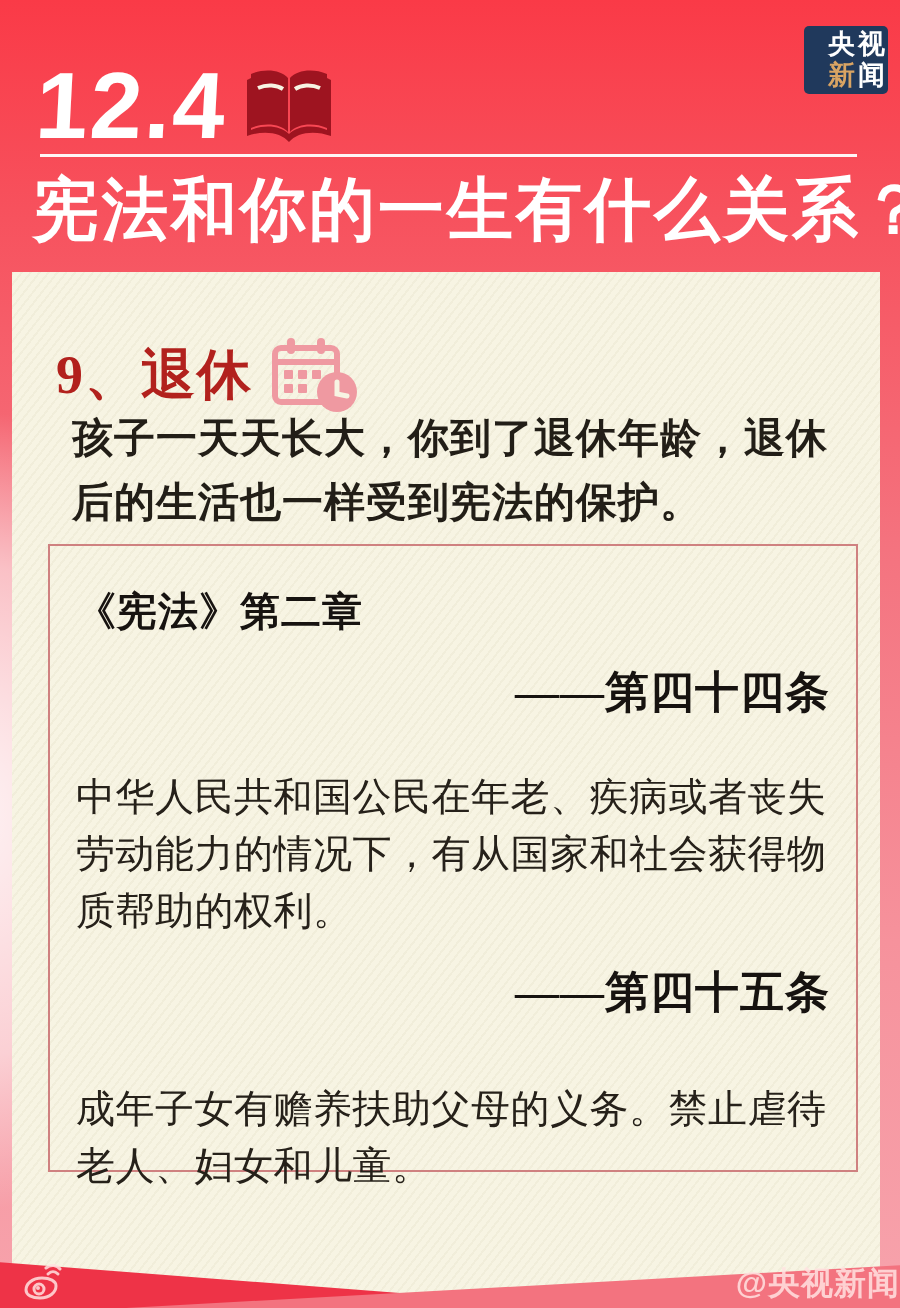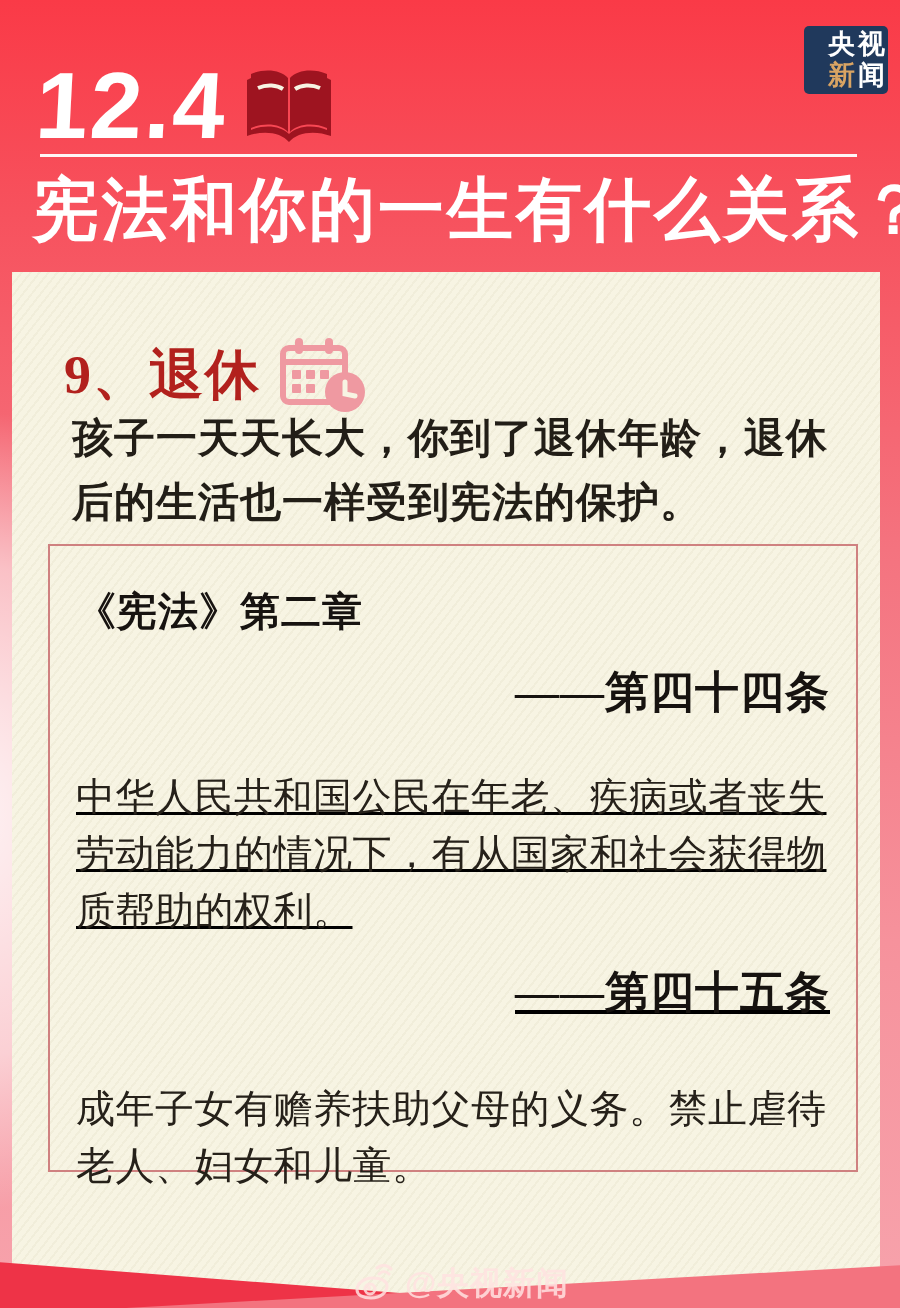--- a/index.html
+++ b/index.html
@@ -41,21 +41,21 @@
     white-space:nowrap; transform:scaleY(1.04);
   }
 
   
   .card {
     position:absolute; left:12px; top:272px; width:868px; height:1036px;
     background:
       repeating-linear-gradient(128deg, rgba(187,180,140,0.10) 0 2px, rgba(255,255,255,0) 2px 7px),
       #f7f4e3;
   }
-  .section-heading { position:absolute; left:52px; top:60px; display:flex; align-items:center; }
+  .section-heading { position:absolute; left:44px; top:60px; display:flex; align-items:center; }
   .section-heading .num-label {
     color:#b2211d; font-weight:bold; font-size:54px; letter-spacing:2px;
   }
   .calendar-icon { margin-left:14px; margin-top:4px; }
   .intro {
     position:absolute; left:60px; top:134px; width:790px;
     color:#221e17; font-size:41px; line-height:64px; font-weight:bold;
     letter-spacing:1px;
   }
 
@@ -66,38 +66,38 @@
   }
   .law-heading { color:#171310; font-size:40px; font-weight:bold; letter-spacing:1px; }
   .article { margin-top:22px; }
   .article-text {
     color:#26211a; font-size:39px; line-height:57px; letter-spacing:0.5px;
   }
   .article-source {
     text-align:right; color:#171310; font-size:44px; font-weight:bold;
     margin-top:24px; padding-right:4px; letter-spacing:1px;
   }
-  .article.a2 { margin-top:46px;text-decoration:underline; }
+  .article.a2 { margin-top:46px; }
   .article.a3 { margin-top:58px; }
 
   
   .footer-band { position:absolute; left:0; bottom:0; width:900px; height:52px; }
   .band-dark {
     position:absolute; left:0; bottom:0; width:900px; height:52px;
     background:#ee3347;
     clip-path:polygon(0% 12%, 66% 100%, 0% 100%);
   }
   .band-pink {
     position:absolute; left:0; bottom:0; width:900px; height:52px;
     background:#f3737f;
     clip-path:polygon(14% 100%, 100% 18%, 100% 100%);
   }
   .watermark {
     position:absolute; left:0; bottom:2px; width:900px;
-    display:flex; align-items:center; justify-content:center;
+    display:flex; align-items:center; justify-content:space-between;
     color:rgba(255,226,224,0.85);
     font-size:32px; font-weight:bold; letter-spacing:1px;
     font-family:"Liberation Sans","DejaVu Sans",sans-serif;
     padding-left:24px;
   }
   .weibo-icon { margin-right:10px; position:relative; top:2px; }
 </style>
 </head>
 <body>
 

